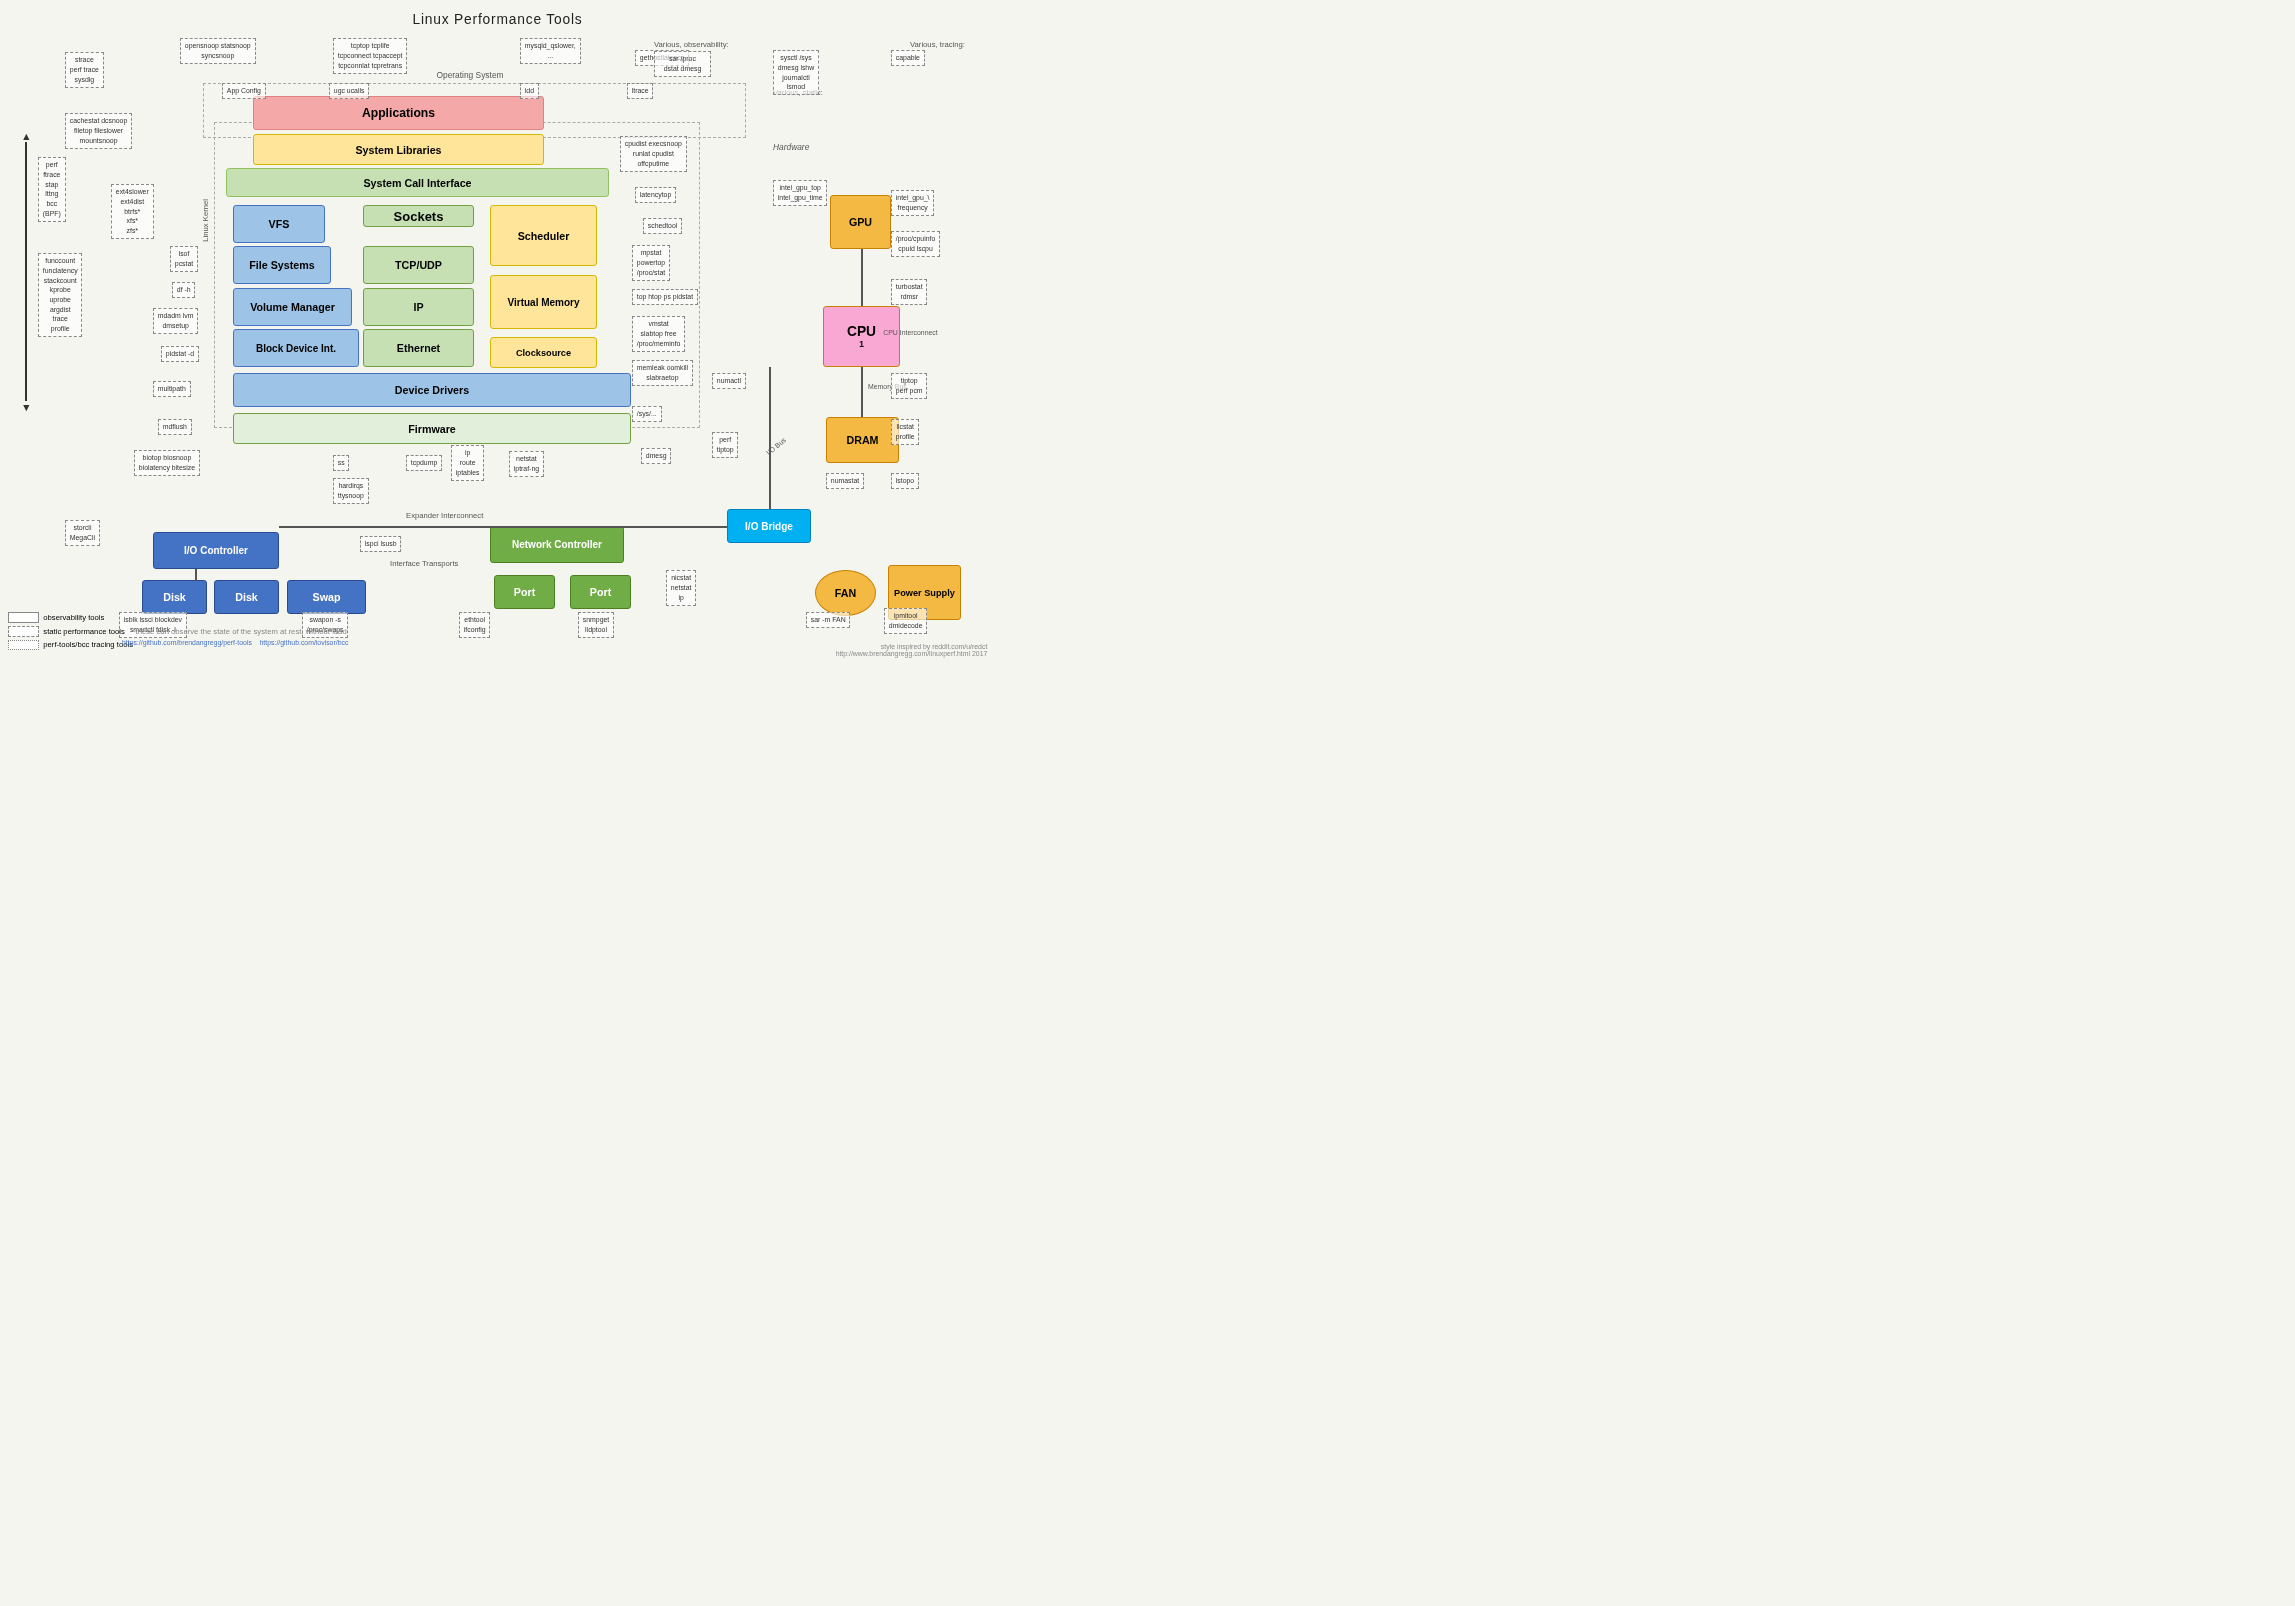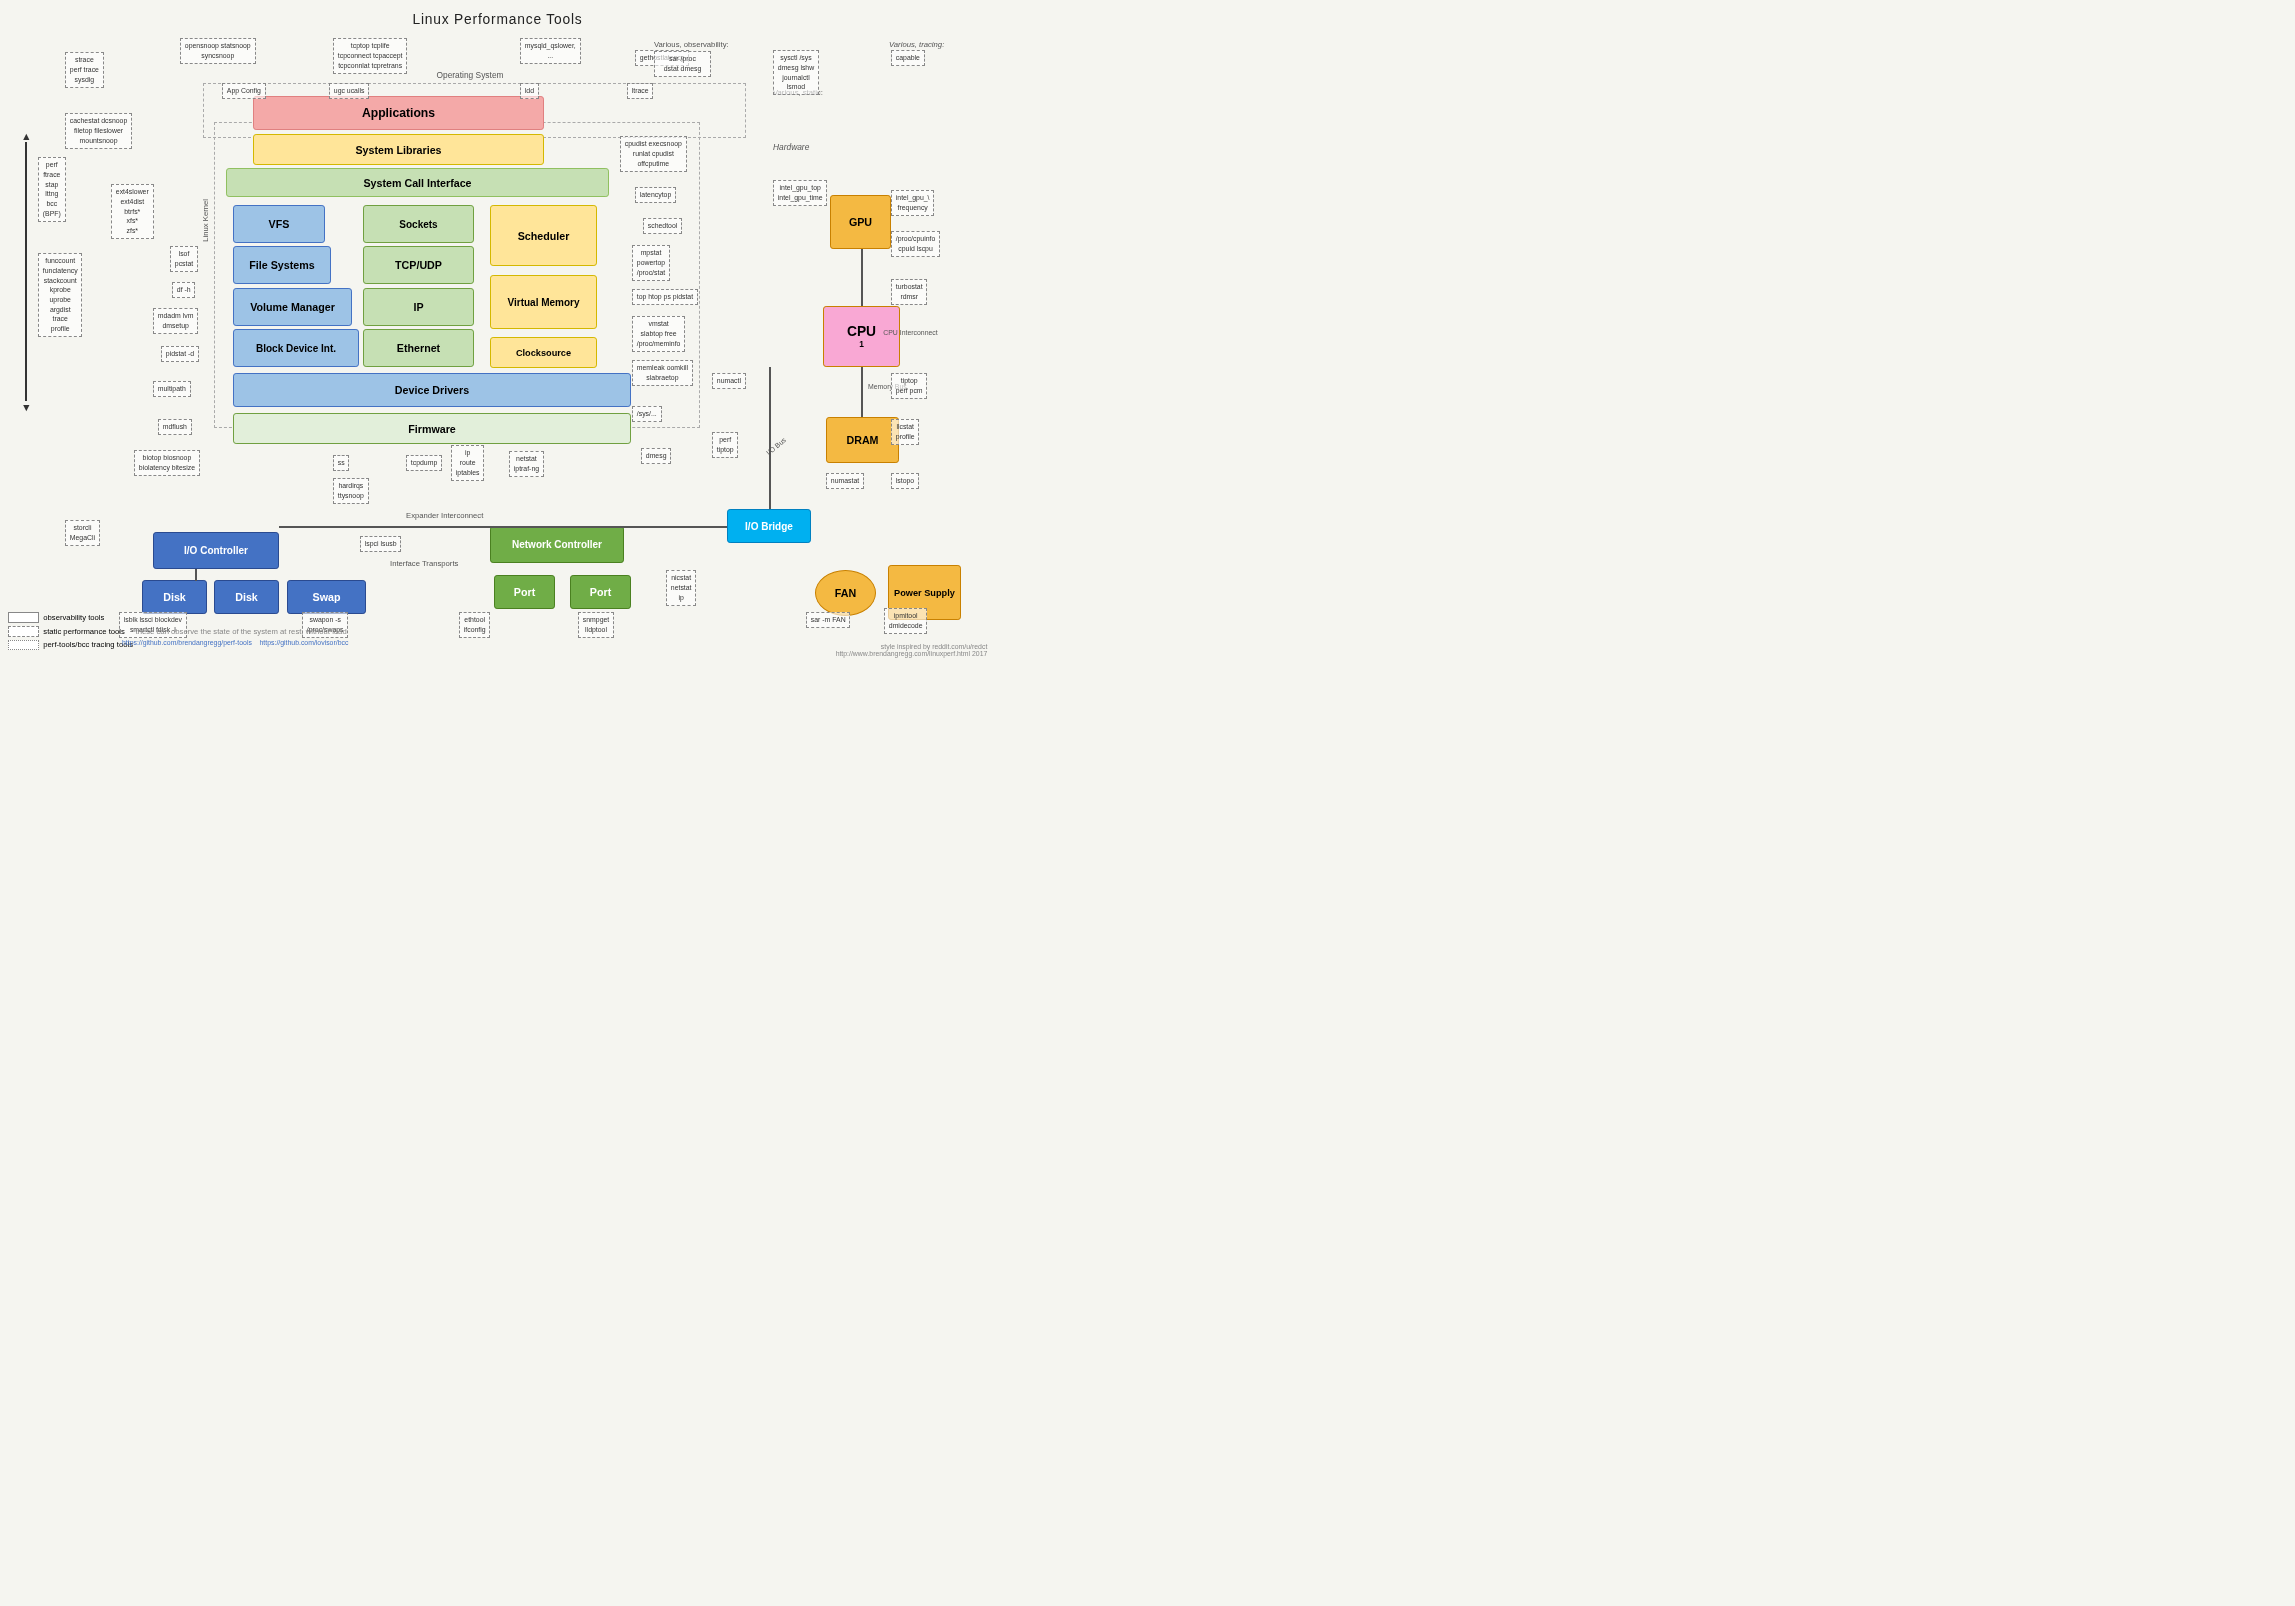--- a/index.html
+++ b/index.html
@@ -94,24 +94,24 @@
     }
     .box-blockdev {
       left: 233px; top: 329px;
       width: 126px; height: 38px;
       background: #9dc3e6;
       border: 0.8px solid #4472c4;
       font-size: 10px;
     }
     .box-sockets {
       left: 363px; top: 205px;
-      width: 111px; height: 38px;
+      width: 111px; height: 22px;
       background: #c6e0b4;
       border: 0.8px solid #70a040;
-      font-size: 10px;
+      font-size: 13px;
     }
     .box-tcpudp {
       left: 363px; top: 246px;
       width: 111px; height: 38px;
       background: #c6e0b4;
       border: 0.8px solid #70a040;
       font-size: 10.7px;
     }
     .box-ip {
       left: 363px; top: 288px;
@@ -349,21 +349,21 @@
   </style>
 </head>
 <body>
 
 <div class="main-diagram">
 
   <div class="page-title" style="position:absolute;top:3.1px;left:0;width:995px;">Linux Performance Tools</div>
 
   <div class="various-header" style="left:654px;top:40px;">Various, observability:</div>
   <div class="various-header" style="left:773px;top:40px;margin-top:48px;">Various, static:</div>
-  <div class="various-header" style="left:889px;top:40px;font-style:italic;">Various, tracing:</div>
+  <div class="various-header" style="left:910px;top:40px;">Various, tracing:</div>
 
   <div class="hardware-label" style="left:773px;top:142px;">Hardware</div>
 
   <div style="position:absolute;left:203px;top:83px;width:543px;height:55px;border:1.1px dashed #aaa;"></div>
   <div class="os-label" style="position:absolute;left:451px;top:70px;font-size:8.4px;color:#555;">Operating System</div>
 
   <div style="position:absolute;left:214px;top:122px;width:486px;height:306px;border:1.1px dashed #aaa;"></div>
   <div class="kernel-label" style="position:absolute;left:201px;top:199px;font-size:7.7px;color:#555;writing-mode:vertical-rl;transform:rotate(180deg);">Linux Kernel</div>
 
   <div class="box box-applications">Applications</div>

